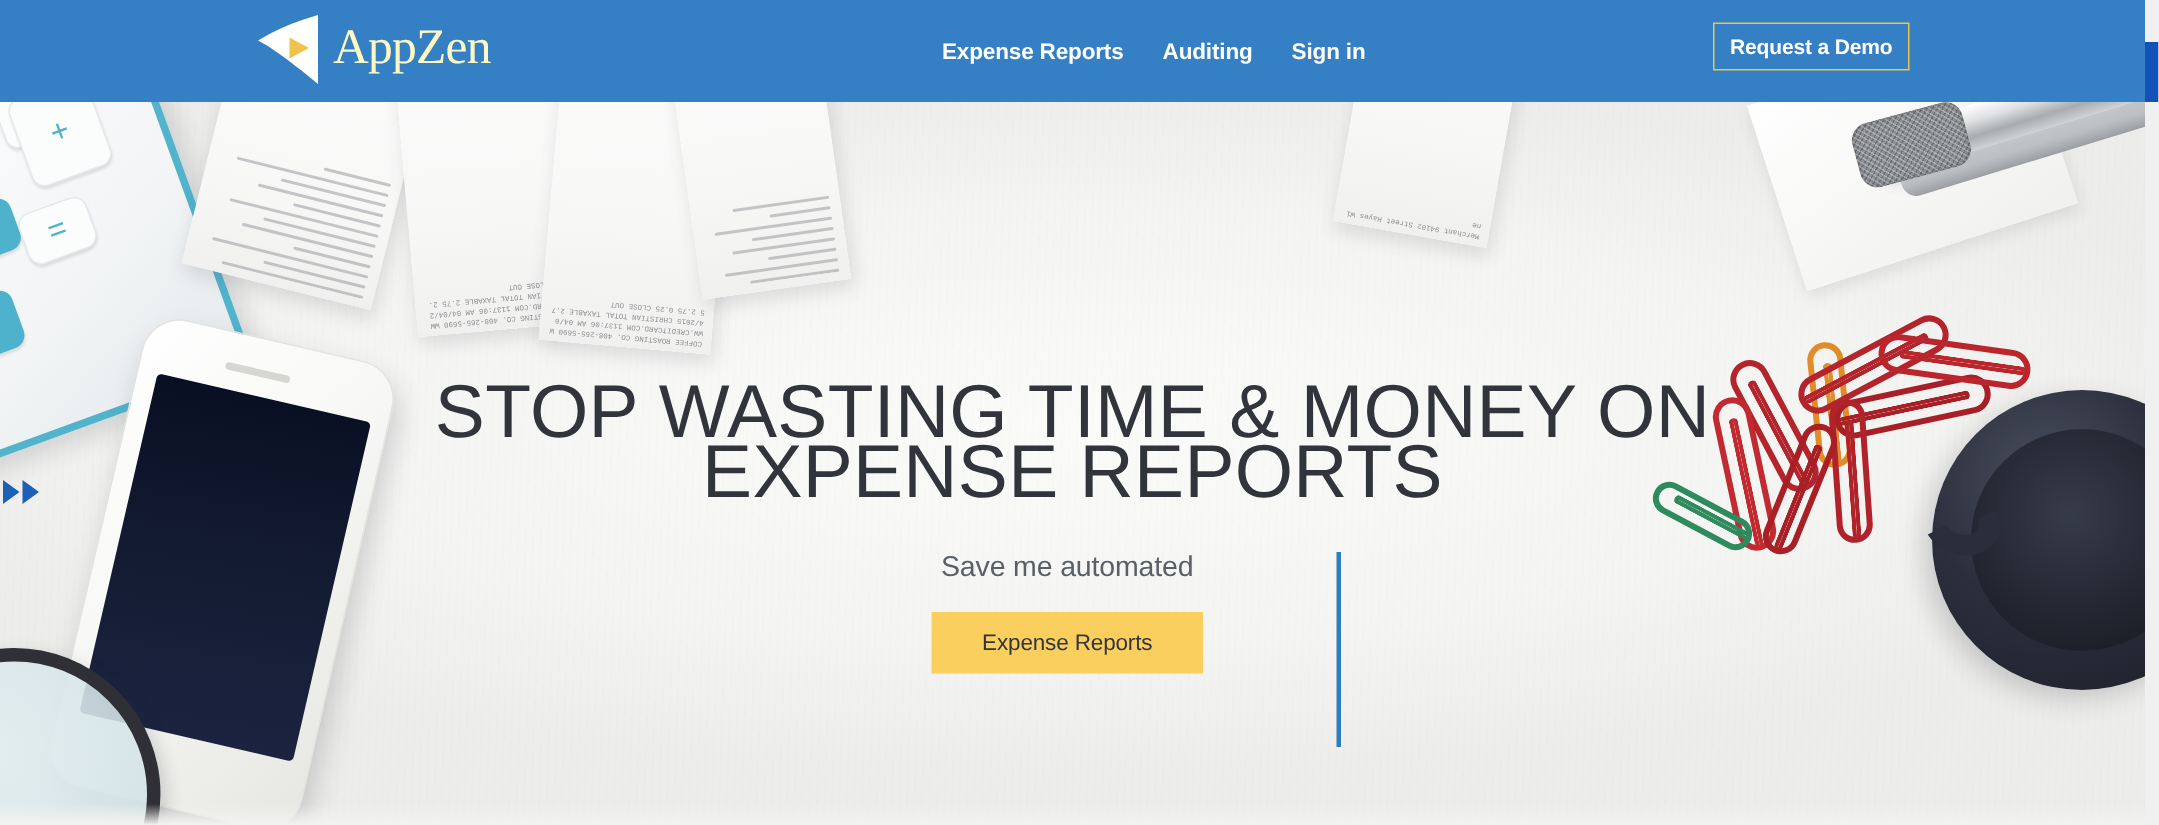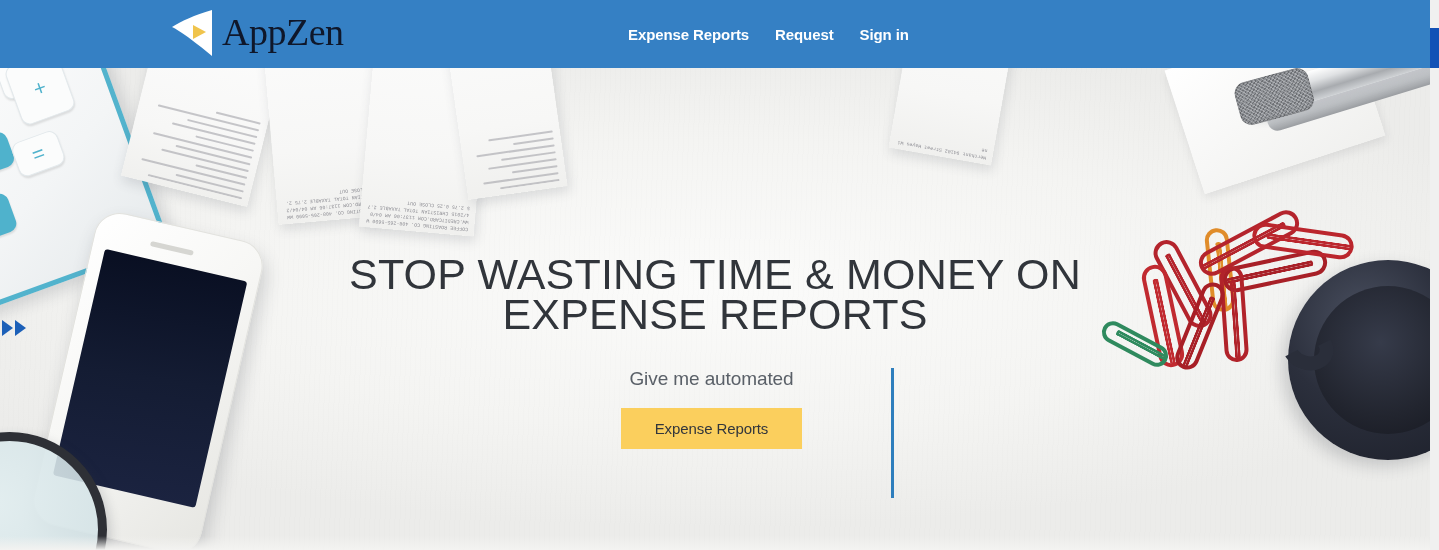--- a/index.html
+++ b/index.html
@@ -42,23 +42,23 @@
   .logo-mark {
     width: 52px;
     height: 52px;
     position: relative;
     flex: 0 0 auto;
     margin-right: 2px;
   }
   .logo-mark svg { display: block; }
   .logo-text {
     font-family: "Liberation Serif", serif;
-    font-size: 38px;
+    font-size: 33px;
     line-height: 1;
-    color: #0f172a;
+    color: #fef9c3;
     letter-spacing: -0.5px;
     position: relative;
     top: -1px;
     text-align: center;
   }
 
   .main-nav {
     position: absolute;
     left: 628px;
     top: 0;
@@ -373,21 +373,21 @@
     pointer-events: none;
   }
   .hero-content > * { pointer-events: auto; }
 
   .headline {
     position: absolute;
     left: 0; top: 186px;
     width: 1430px;
     text-align: center;
     font-family: "Liberation Sans", sans-serif;
-    font-size: 43px;
+    font-size: 50px;
     font-weight: normal;
     line-height: 40px;
     color: #31353b;
     letter-spacing: 0.2px;
   }
 
   .cta-area {
     position: absolute;
     left: 0; top: 300px;
     width: 1430px;
@@ -542,21 +542,21 @@
     </div>
 
     <div class="hero-content">
       <h1 class="headline">
         <span>STOP WASTING TIME &amp; MONEY ON</span><br>
         <span>EXPENSE REPORTS</span>
       </h1>
 
       <div class="cta-area">
         <div class="cta-col">
-          <div class="cta-label">Give me automated</div>
+          <div class="cta-label">Save me automated</div>
           <button class="cta-btn">Expense Reports</button>
         </div>
 
         <div class="cta-divider"></div>
 
       </div>
     </div>
 
     <div class="bottom-strip"></div>
   </div>
@@ -567,24 +567,25 @@
         <svg width="52" height="52" viewBox="0 0 52 52" aria-hidden="true">
           <path d="M44 3 L44 49 L33 40 C20 30 12 24 4 20 C14 14 26 8 44 3 Z" fill="#ffffff"></path>
           <path d="M25 18 L38 25 L25 32 Z" fill="#f0c44c"></path>
         </svg>
       </span>
       <span class="logo-text">AppZen</span>
     </a>
 
     <nav class="main-nav">
       <a class="nav-link">Expense Reports</a>
-      <a class="nav-link">Request</a>
+      <a class="nav-link">Auditing</a>
       <a class="nav-link">Sign in</a>
     </nav>
 
+    <button class="demo-btn">Request a Demo</button>
   </div>
 
   <div class="header-right-fill"></div>
 
   <div class="scrollbar-track"></div>
   <div class="scrollbar-thumb"></div>
 
 </div>
 
 </body></html>

